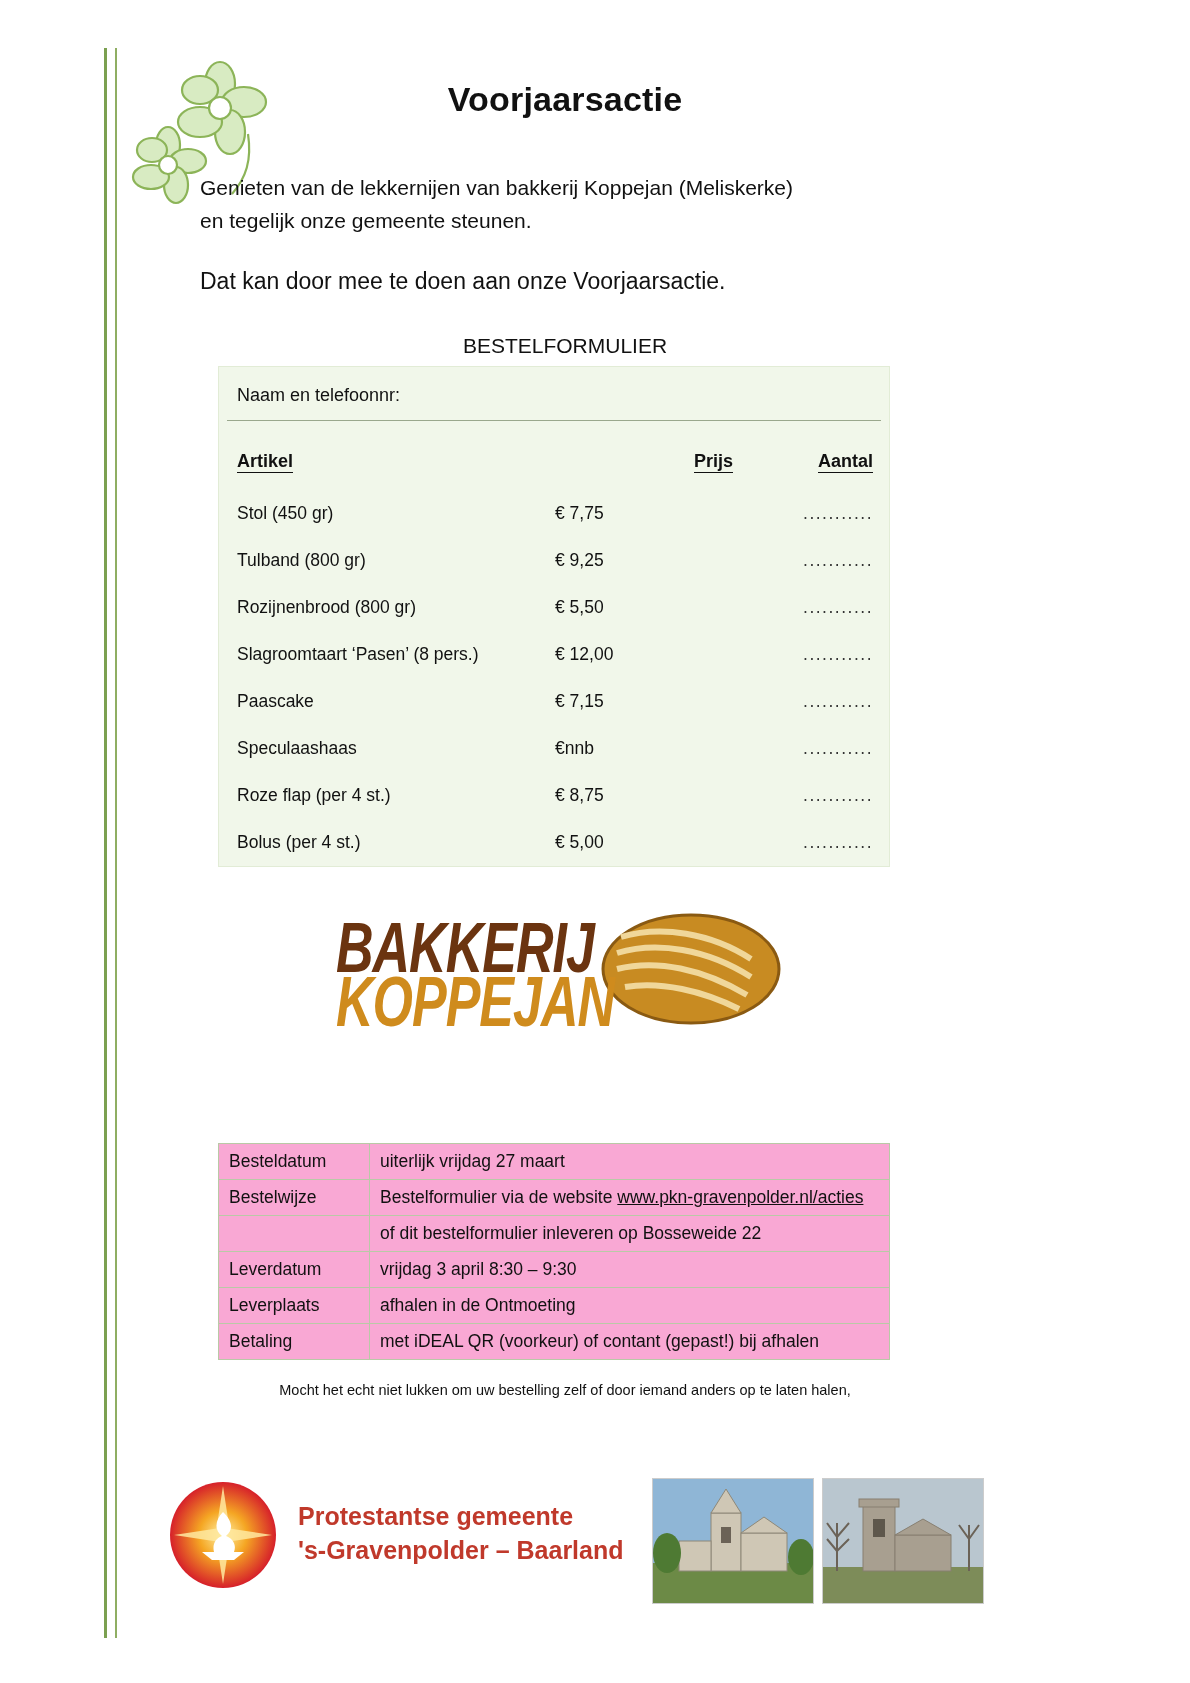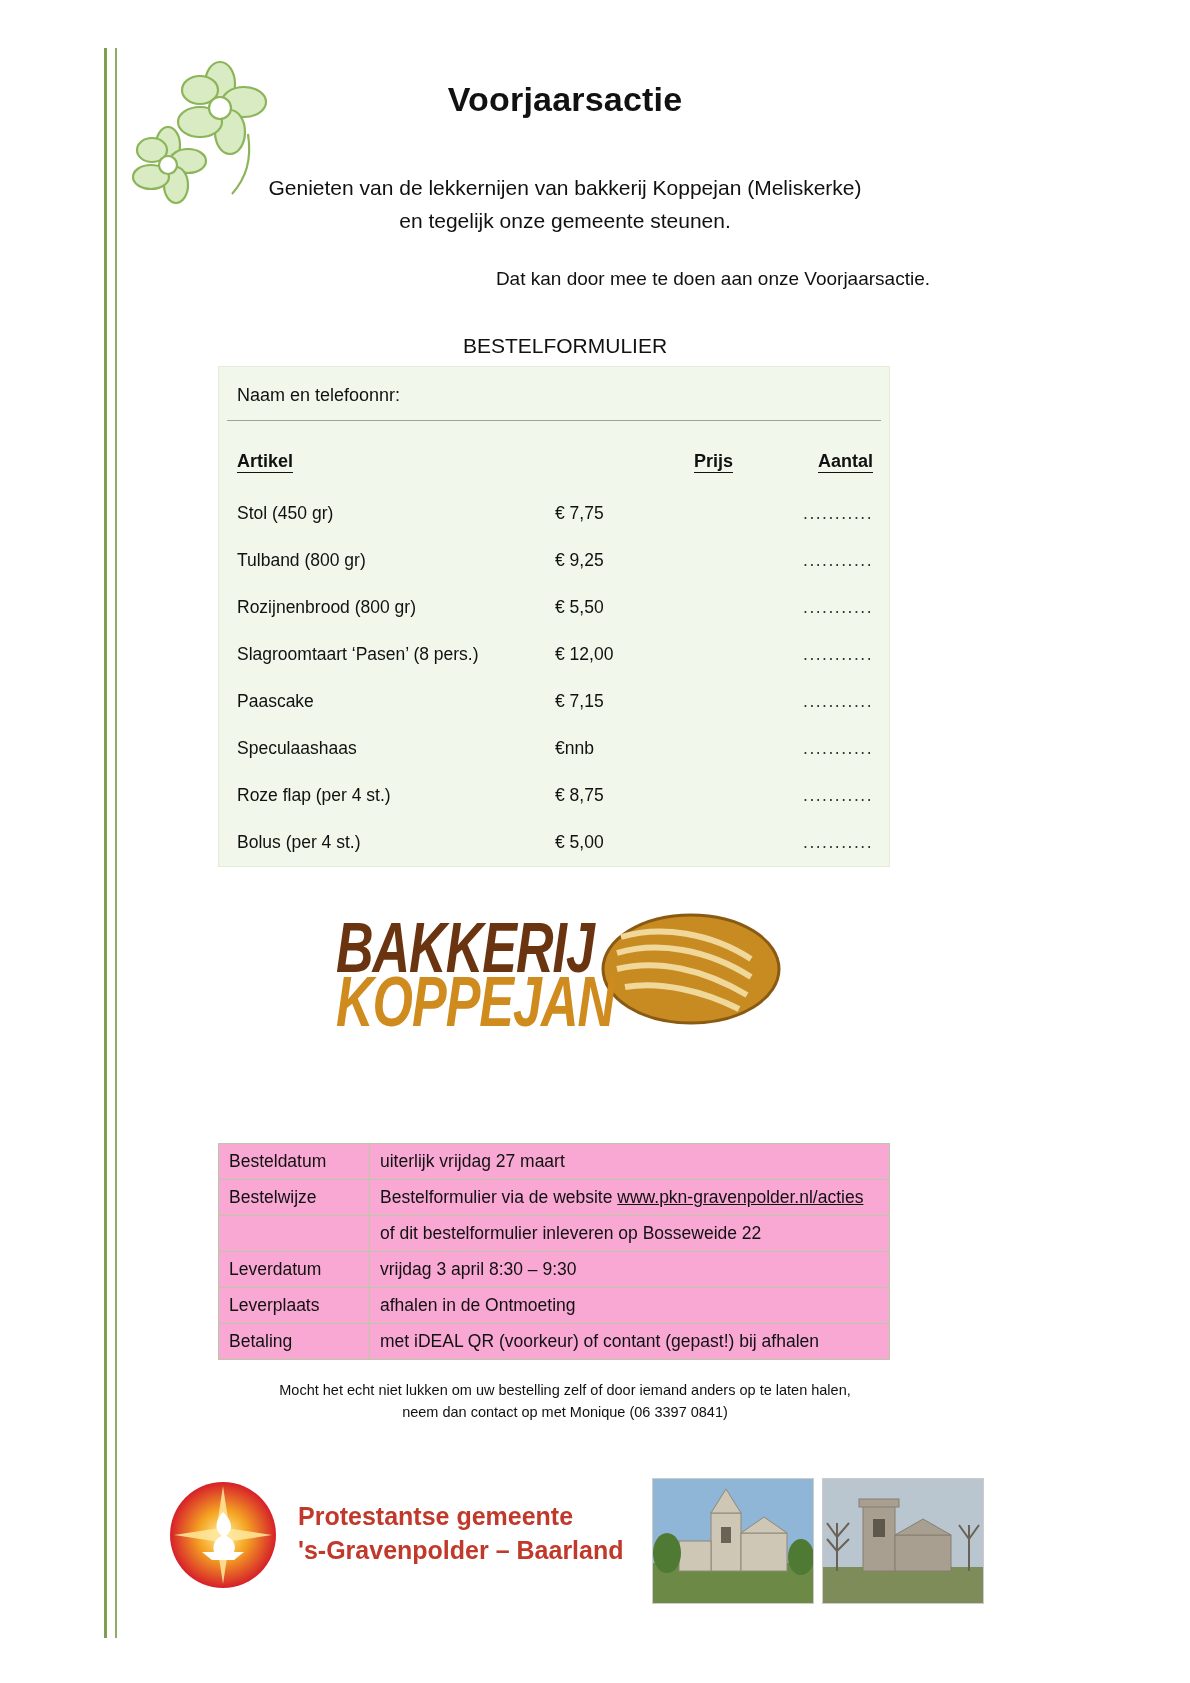--- a/index.html
+++ b/index.html
@@ -45,31 +45,31 @@
     text-align: center;
     font-size: 34px;
     font-weight: bold;
     letter-spacing: 0.2px;
   }
   .intro {
     position: absolute;
     left: 200px;
     top: 172px;
     width: 730px;
-    text-align: center;
+    text-align: left;
     font-size: 21px;
     line-height: 1.55;
   }
   .intro2 {
     position: absolute;
     left: 200px;
     top: 268px;
     width: 730px;
-    text-align: right;
-    font-size: 19px;
+    text-align: left;
+    font-size: 23px;
   }
   .formtitle {
     position: absolute;
     left: 200px;
     top: 334px;
     width: 730px;
     text-align: center;
     font-size: 21px;
   }
 
@@ -338,21 +338,20 @@
   </tr>
   <tr>
     <td class="label">Betaling</td>
     <td>met iDEAL QR (voorkeur) of contant (gepast!) bij afhalen</td>
   </tr>
 </tbody>
   </table>
 
 <div class="note">
   <div>Mocht het echt niet lukken om uw bestelling zelf of door iemand anders op te laten halen,</div>
-  <div>neem dan contact op met Monique (06 3397 0841)</div>
 </div>
 
 <div class="church-logo">
   <svg width="110" height="110" viewBox="0 0 110 110">
     <defs>
       <radialGradient id="rg" cx="50%" cy="50%" r="50%">
         <stop offset="0%" stop-color="#fff2a8"></stop>
         <stop offset="45%" stop-color="#f5a623"></stop>
         <stop offset="100%" stop-color="#d6202a"></stop>
       </radialGradient>

